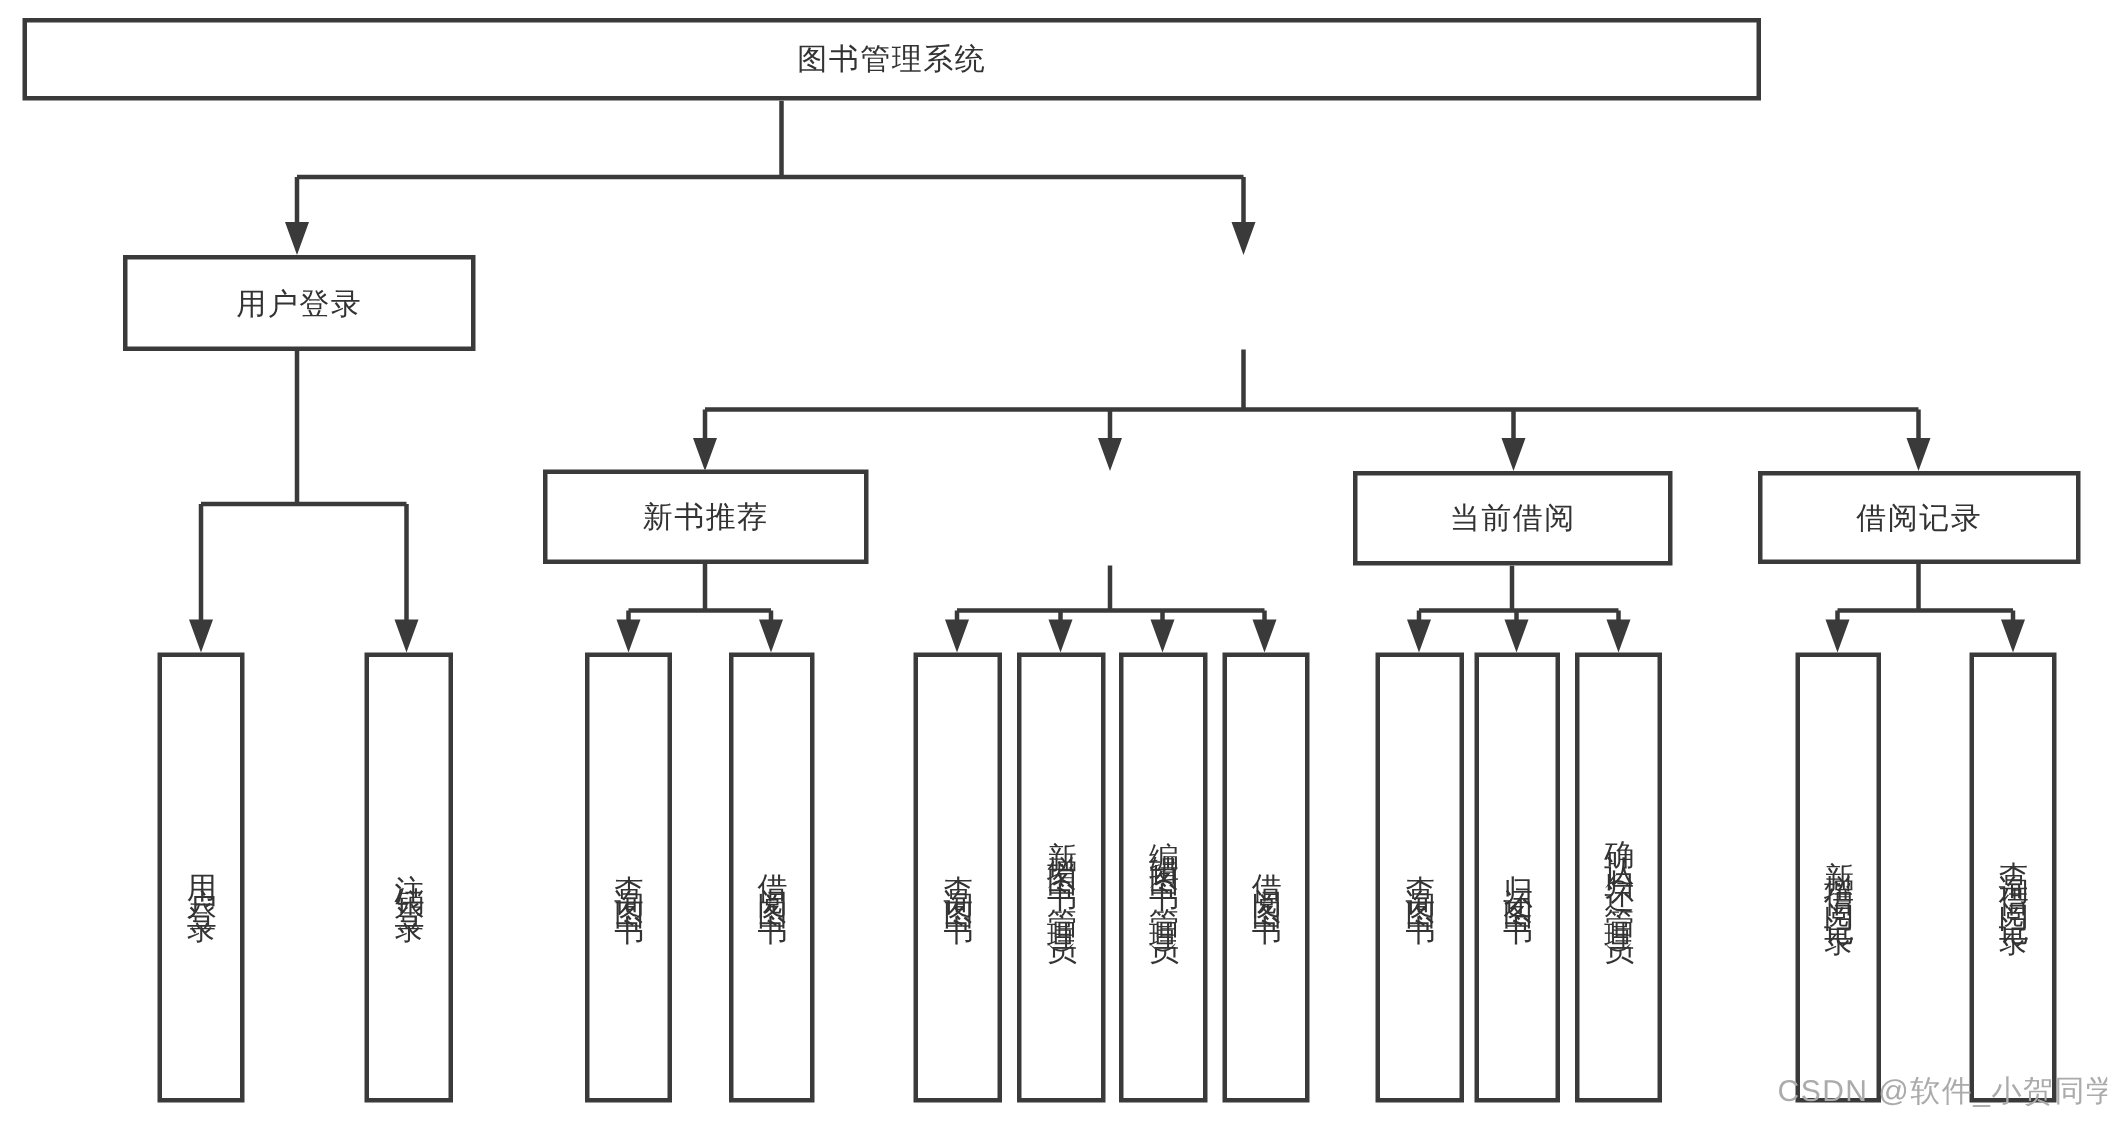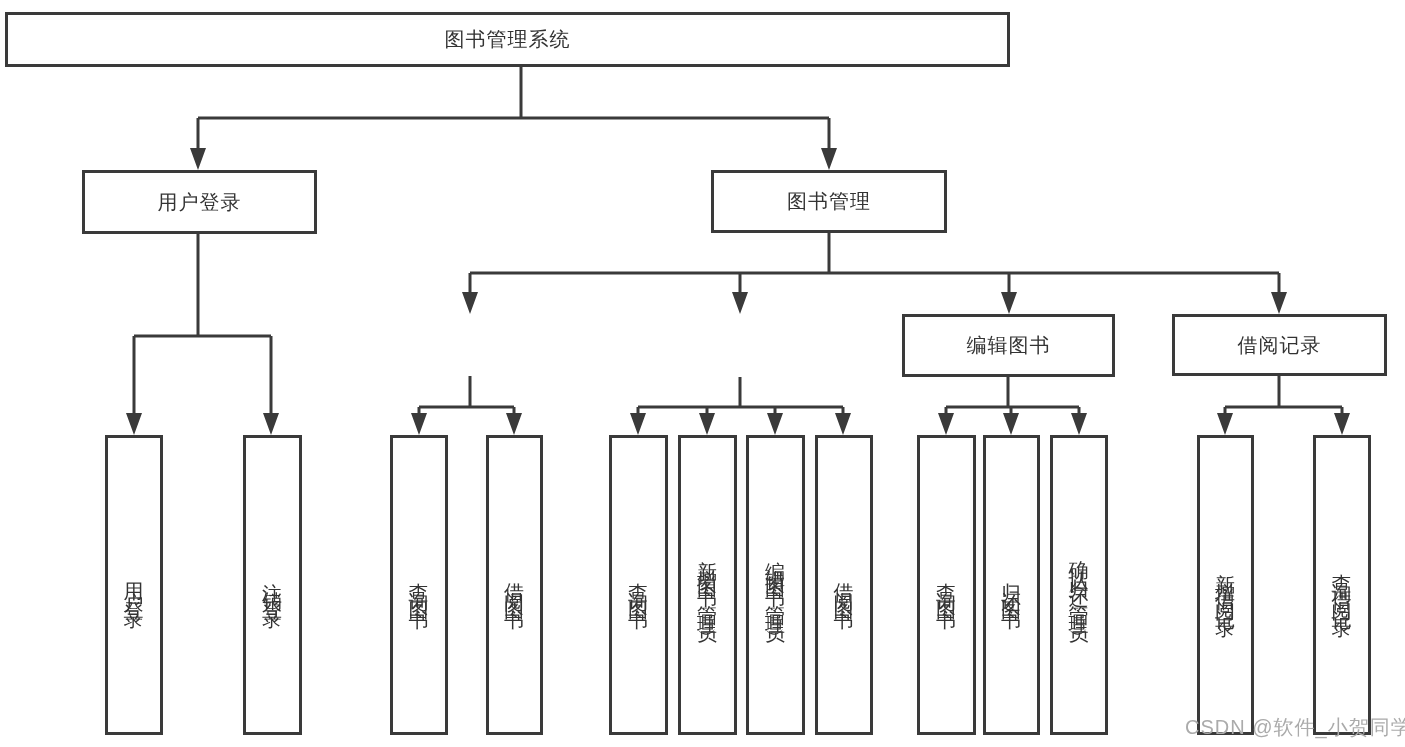--- a/index.html
+++ b/index.html
@@ -93,33 +93,33 @@
              M707 435 L699 413 L715 413 Z
              M775 435 L767 413 L783 413 Z
              M843 435 L835 413 L851 413 Z
              M946 435 L938 413 L954 413 Z
              M1011 435 L1003 413 L1019 413 Z
              M1079 435 L1071 413 L1087 413 Z
              M1225 435 L1217 413 L1233 413 Z
              M1342 435 L1334 413 L1350 413 Z"></path>
   </svg>
 
-  <div class="box" style="left:5px; top:12px; width:1005px; height:55px;">
+  <div class="box" style="left:15px; top:12px; width:1159px; height:55px;">
     <span>图书管理系统</span>
   </div>
 
   <div class="box" style="left:82px; top:170px; width:235px; height:64px;">
     <span>用户登录</span>
   </div>
-  <div class="box" style="left:711px; top:170px; width:236px; height:63px;">
-    <span>图书管理</span>
+
+  <div class="box" style="left:362px; top:313px; width:217px; height:63px;">
+    <span>新书推荐</span>
   </div>
-
   <div class="box" style="left:902px; top:314px; width:213px; height:63px;">
-    <span>编辑图书</span>
+    <span>当前借阅</span>
   </div>
   <div class="box" style="left:1172px; top:314px; width:215px; height:62px;justify-content:center;">
     <span>借阅记录</span>
   </div>
 
   <div class="vbox" style="left:105px; top:435px; width:58px; height:300px;">
     <span class="vtext">用户登录</span>
   </div>
   <div class="vbox" style="left:243px; top:435px; width:59px; height:300px;">
     <span class="vtext">注销登录</span>

